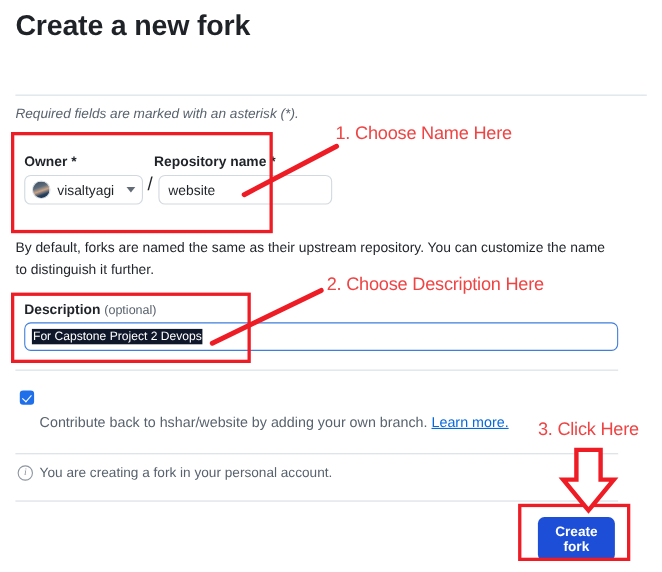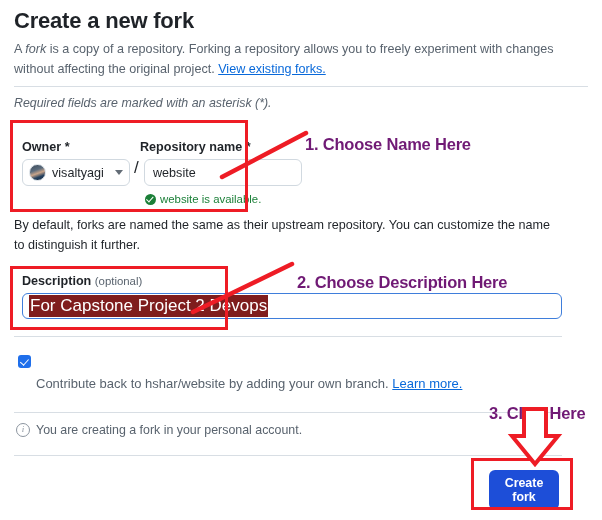--- a/index.html
+++ b/index.html
@@ -10,21 +10,21 @@
     color:#1f2328;
     position:relative;
     overflow:hidden;
     -webkit-font-smoothing:antialiased;
   }
   .page{position:absolute;inset:0;}
 
   
   .title{
     position:absolute;left:14px;top:8px;
-    font-size:22px;font-weight:700;letter-spacing:-.2px;color:#1f2328;
+    font-size:26px;font-weight:700;letter-spacing:-.2px;color:#1f2328;
   }
   .subtitle{
     position:absolute;left:14px;top:40px;width:540px;
     font-size:12.6px;line-height:1.55;color:#59636e;
   }
   .subtitle i{font-style:italic;}
   .link{color:#0969da;text-decoration:underline;}
   .hr{position:absolute;left:14px;height:1px;background:#d8dee4;}
 
   .req{
@@ -94,21 +94,21 @@
     position:absolute;left:22px;top:274px;font-size:12.6px;font-weight:700;color:#1f2328;
   }
   .desc-label span.opt{font-weight:400;font-size:11.4px;color:#59636e;}
   .desc-input{
     position:absolute;left:22px;top:293px;
     width:540px;height:26px;box-sizing:border-box;
     border:1px solid #3f7edb;border-radius:6px;background:#fff;
     padding:0 6px;display:flex;align-items:center;overflow:hidden;
   }
   .desc-sel{
-    background:#7f1d1d;color:#ffffff;font-size:17px;
+    background:#0f172a;color:#ffffff;font-size:11px;
     padding:1px 1px;white-space:nowrap;
   }
 
   
   .cb-row{position:absolute;left:18px;top:355px;display:flex;align-items:center;}
   .cbox{
     width:13px;height:13px;border-radius:3px;background:#1f6feb;
     position:relative;flex:0 0 auto;
   }
   .cbox::after{
@@ -146,57 +146,50 @@
     font-family:"Liberation Sans", sans-serif;font-size:12.4px;font-weight:600;
     cursor:pointer;
   }
 
   
   .anno-box{
     position:absolute;border:3px solid #ee1c25;background:transparent;
     box-sizing:border-box;pointer-events:none;
   }
   .anno-text{
-    position:absolute;color:#701a75;font-weight:700;font-size:16.5px;
-    white-space:nowrap;letter-spacing:-.2px;margin-top:23px;
+    position:absolute;color:#ef4444;font-weight:400;font-size:16.5px;
+    white-space:nowrap;letter-spacing:-.2px;
   }
   svg.overlay{position:absolute;left:0;top:0;width:602px;height:520px;pointer-events:none;}
 </style>
 </head>
 <body>
 
 <div class="page">
 
   <div class="title">Create a new fork</div>
 
-  <div class="subtitle">
-    <span>A </span><i>fork</i><span> is a copy of a repository. Forking a repository allows you to freely experiment with changes without affecting the original project. </span><a class="link" href="#">View existing forks.</a>
-  </div>
 
   <div class="hr" style="top:86px;width:574px;"></div>
 
   <div class="req">Required fields are marked with an asterisk (*).</div>
 
   <div class="field-label owner-label">Owner *</div>
   <div class="field-label repo-label">Repository name *</div>
 
   <div class="owner-select">
     <span class="avatar"></span>
     <span class="owner-name">visaltyagi</span>
     <span class="caret"></span>
   </div>
 
   <div class="slash">/</div>
 
   <input class="repo-input" value="website" style="">
 
-  <div class="avail">
-    <span class="check-circle"></span>
-    <span>website is available.</span>
-  </div>
 
   <div class="para">By default, forks are named the same as their upstream repository. You can customize the name to distinguish it further.</div>
 
   <div class="desc-label">
     <span>Description</span>
     <span class="opt">(optional)</span>
   </div>
   <div class="desc-input">
     <span class="desc-sel">For Capstone Project 2 Devops</span>
   </div>

